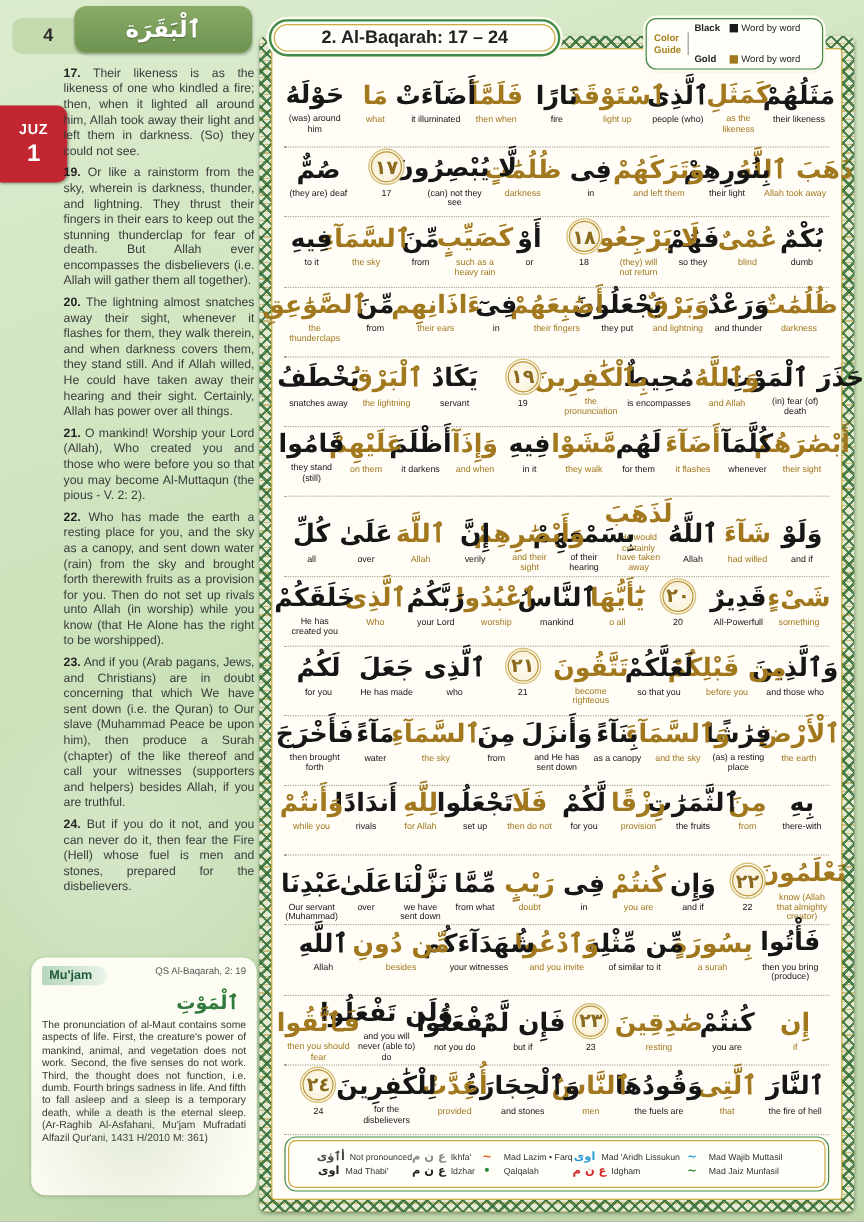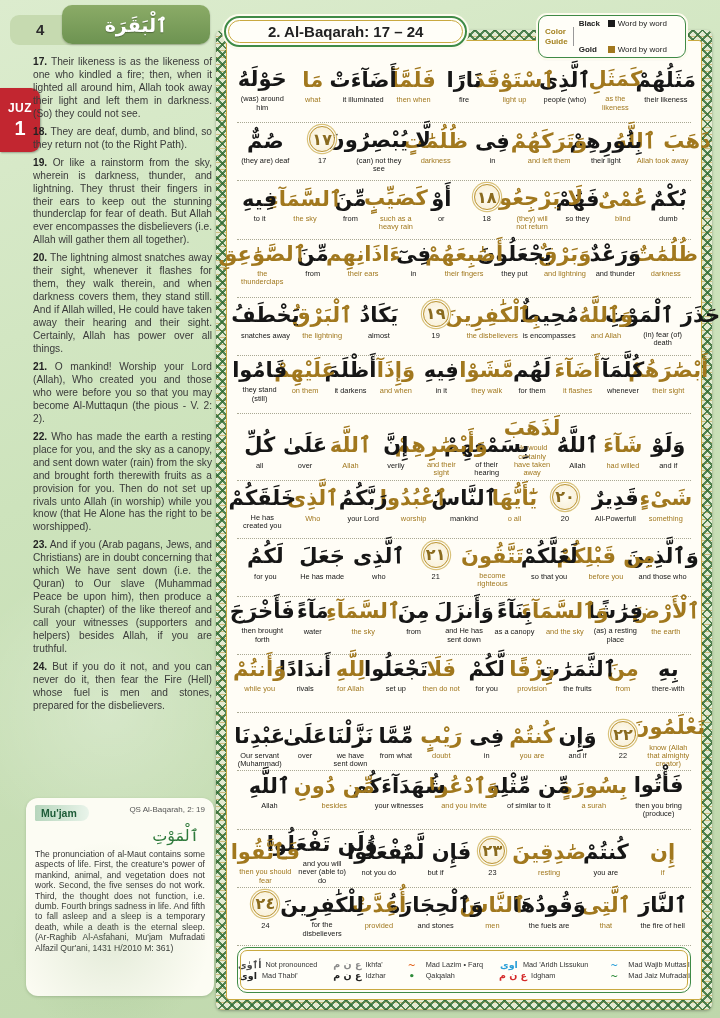--- a/index.html
+++ b/index.html
@@ -27,50 +27,51 @@
     position:absolute; left:62px; top:5px; width:148px; height:39px;
     background:linear-gradient(180deg,#8bab67,#6d9351);
     border-radius:10px; display:flex; align-items:center; justify-content:center;
     box-shadow:0 1px 2px rgba(0,0,0,.25);
   }
   .surah-bar .callig{
     color:#fff; font-family:"DejaVu Sans",sans-serif; font-size:19px; font-weight:bold;
     text-shadow:0 1px 1px rgba(0,0,0,.3);
   }
   .juz-badge{
-    position:absolute; left:0; top:88px; width:40px; height:64px;
+    position:absolute; left:0; top:88px; width:56px; height:64px;
     background:#c22630; border-radius:0 9px 9px 0; color:#fff; text-align:center;
     display:flex; flex-direction:column; justify-content:center; gap:2px;
     box-shadow:1px 1px 2px rgba(0,0,0,.3);
   }
   .juz-badge .jl{ font-size:12px; font-weight:bold; letter-spacing:.5px; }
   .juz-badge .jn{ font-size:20px; font-weight:bold; }
   .verses{
     position:absolute; left:33px; top:56px; width:179px;
   }
   .verse{
     font-size:10.2px; line-height:1.27; color:#3a3a3a; text-align:justify;
     margin-bottom:5px;
+    margin-left:20px;
   }
   .verse b{ color:#222; }
 
   .mujam-card{
     position:absolute; left:26px; top:798px; width:188px; height:198px;
     background:#fcfcf3; border-radius:12px; padding:7px 9px 6px; overflow:hidden;
     box-shadow:0 1px 3px rgba(60,90,50,.25);
   }
   .mujam-head{ display:flex; align-items:flex-start; }
   .mujam-pill{
     background:linear-gradient(90deg,#b7d6bd,#e9f4ea);
     color:#1e5c38; font-weight:bold; font-size:10.5px;
     padding:2px 12px 2px 6px; border-radius:2px 10px 10px 2px;
   }
   .mujam-ref{ margin-left:auto; font-size:8px; color:#555; }
   .mujam-arabic{
-    text-align:right; font-family:"DejaVu Sans",sans-serif; font-weight:normal;
+    text-align:right; font-family:"DejaVu Sans",sans-serif; font-weight:bold;
     font-size:16px; color:#2f7a3c; margin:5px 6px 4px 0;
   }
   .mujam-body{ font-size:8.6px; line-height:1.21; color:#333; text-align:justify; }
 
   
   .panel{
     position:absolute; left:216px; top:30px; width:496px; height:980px;
     border-radius:6px; padding:10px;
     background:
       repeating-linear-gradient(45deg, rgba(47,107,51,.8) 0 2px, transparent 2px 7px),
@@ -128,22 +129,22 @@
     border:1.6px solid #bb9433; background:radial-gradient(#fffdf2,#f6ecd2);
     box-shadow:0 0 0 1px #fff, 0 0 0 2.2px #d9c27a;
     display:flex; align-items:center; justify-content:center;
     font-family:"DejaVu Sans",sans-serif; font-weight:bold; font-size:16px; color:#8a6b1f;
     margin:3px 0 4px;
   }
 
   .legend-box{
     margin-top:1px; background:#fffef8; border:1.6px solid #3f8a46; border-radius:10px;
     outline:1px solid #c9a940; outline-offset:-4px;
-    padding:3px 0; height:46px;
-    display:flex; justify-content:space-between; align-items:center;
+    padding:3px 26px; height:46px;
+    display:flex; align-items:center;
   }
   .legend-col{ display:flex; flex-direction:column; gap:2px; }
   .legend-item{ display:flex; align-items:center; gap:4px; font-size:7.3px; color:#333; white-space:nowrap; }
   .legend-sample{
     font-family:"DejaVu Sans",sans-serif; font-weight:bold; font-size:9.5px;
     min-width:20px; text-align:center; direction:rtl; line-height:1;
   }
 </style>
 </head>
 <body>
@@ -156,21 +157,20 @@
   <div class="surah-bar">
     <span class="callig">ٱلْبَقَرَة</span>
   </div>
   <div class="juz-badge">
     <span class="jl">JUZ</span>
     <span class="jn">1</span>
   </div>
 
   <div class="verses" id="verses">
       <p class="verse"><b>17.</b> Their likeness is as the likeness of one who kindled a fire; then, when it lighted all around him, Allah took away their light and left them in darkness. (So) they could not see.</p>
-      <p class="verse"><b>18.</b> They are deaf, dumb, and blind, so they return not (to the Right Path).</p>
       <p class="verse"><b>19.</b> Or like a rainstorm from the sky, wherein is darkness, thunder, and lightning. They thrust their fingers in their ears to keep out the stunning thunderclap for fear of death. But Allah ever encompasses the disbelievers (i.e. Allah will gather them all together).</p>
       <p class="verse"><b>20.</b> The lightning almost snatches away their sight, whenever it flashes for them, they walk therein, and when darkness covers them, they stand still. And if Allah willed, He could have taken away their hearing and their sight. Certainly, Allah has power over all things.</p>
       <p class="verse"><b>21.</b> O mankind! Worship your Lord (Allah), Who created you and those who were before you so that you may become Al-Muttaqun (the pious - V. 2: 2).</p>
       <p class="verse"><b>22.</b> Who has made the earth a resting place for you, and the sky as a canopy, and sent down water (rain) from the sky and brought forth therewith fruits as a provision for you. Then do not set up rivals unto Allah (in worship) while you know (that He Alone has the right to be worshipped).</p>
       <p class="verse"><b>23.</b> And if you (Arab pagans, Jews, and Christians) are in doubt concerning that which We have sent down (i.e. the Quran) to Our slave (Muhammad Peace be upon him), then produce a Surah (chapter) of the like thereof and call your witnesses (supporters and helpers) besides Allah, if you are truthful.</p>
       <p class="verse"><b>24.</b> But if you do it not, and you can never do it, then fear the Fire (Hell) whose fuel is men and stones, prepared for the disbelievers.</p>
     </div>
 
   <div class="mujam-card">
     <div class="mujam-head">
@@ -353,29 +353,29 @@
               <div class="word-col">
                 <span class="ar c-gold">وَٱللَّهُ</span>
                 <div class="en c-gold">and Allah</div>
               </div>
               <div class="word-col">
                 <span class="ar c-black">مُحِيطٌ</span>
                 <div class="en c-black">is encompasses</div>
               </div>
               <div class="word-col">
                 <span class="ar c-gold">بِٱلْكَٰفِرِينَ</span>
-                <div class="en c-gold">the disbelievers</div>
+                <div class="en c-gold">the pronunciation</div>
               </div>
               <div class="word-col">
                 <span class="ayah-medallion">١٩</span>
                 <div class="en c-black">19</div>
               </div>
               <div class="word-col">
                 <span class="ar c-black">يَكَادُ</span>
-                <div class="en c-black">almost</div>
+                <div class="en c-black">servant</div>
               </div>
               <div class="word-col">
                 <span class="ar c-gold">ٱلْبَرْقُ</span>
                 <div class="en c-gold">the lightning</div>
               </div>
               <div class="word-col">
                 <span class="ar c-black">يَخْطَفُ</span>
                 <div class="en c-black">snatches away</div>
               </div>
             </div>
@@ -818,21 +818,21 @@
               <span>Idgham</span>
             </div>
           </div>
           <div class="legend-col">
             <div class="legend-item">
               <span class="legend-sample" style="color: rgb(42, 159, 216);">~</span>
               <span>Mad Wajib Muttasil</span>
             </div>
             <div class="legend-item">
               <span class="legend-sample" style="color: rgb(46, 139, 58);">~</span>
-              <span>Mad Jaiz Mufradati</span>
+              <span>Mad Jaiz Munfasil</span>
             </div>
           </div>
         </div>
     </div>
   </div>
 
   <div class="title-pill">2. Al-Baqarah: 17 – 24</div>
   <div class="color-guide">
     <div class="cg-label">
       <div>Color</div>

